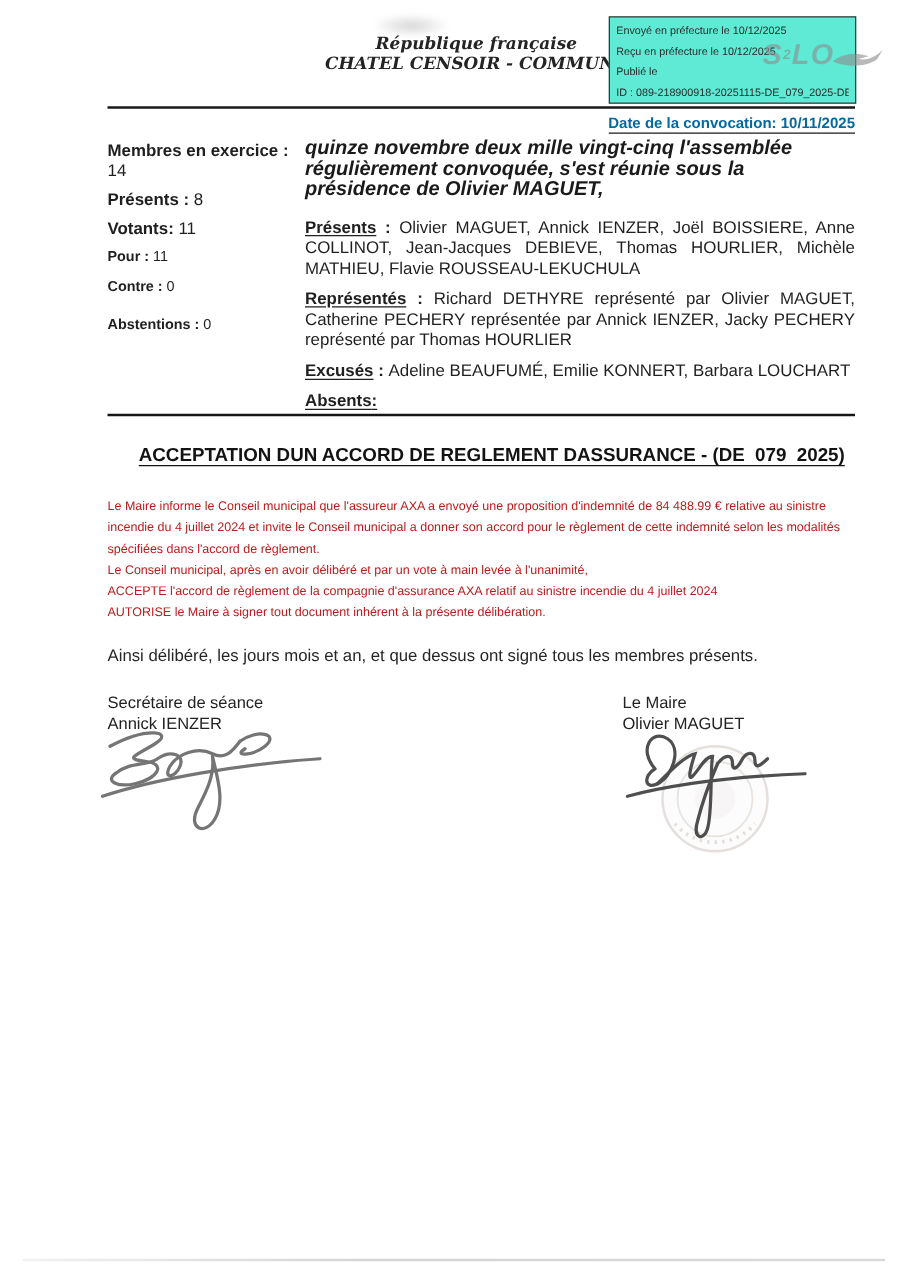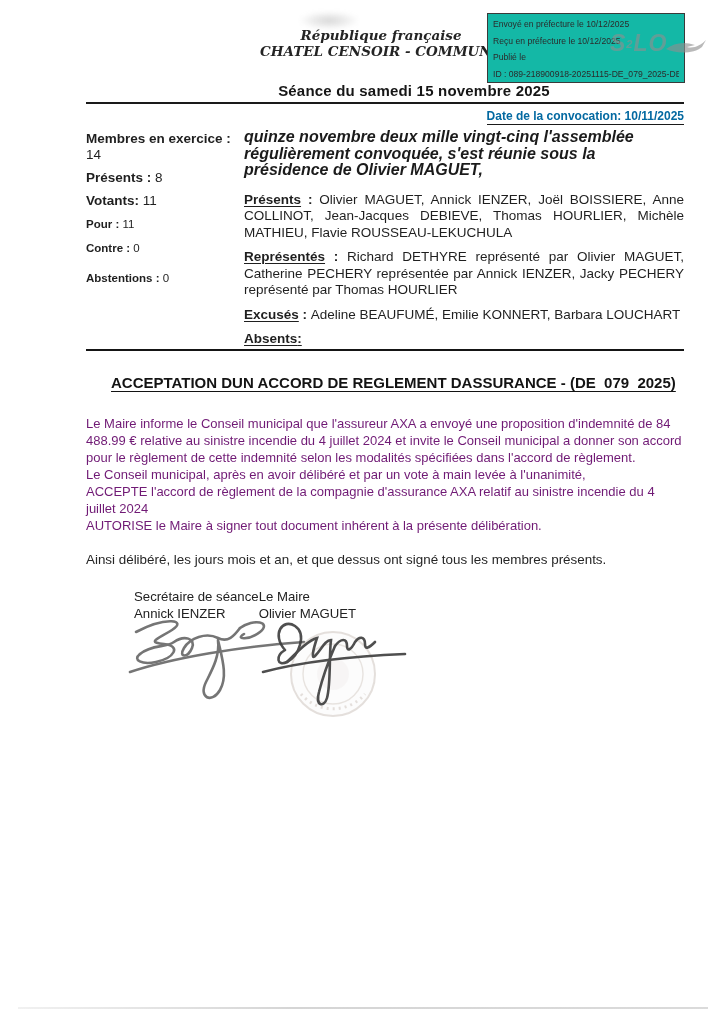--- a/index.html
+++ b/index.html
@@ -13,21 +13,21 @@
     background:radial-gradient(ellipse at center, rgba(150,150,150,.38), rgba(150,150,150,0) 70%);
     filter:blur(2px);}
   .bottom-scan-line{position:absolute;left:18px;top:1007px;width:690px;height:2px;
     background:linear-gradient(90deg, rgba(160,160,160,.15), rgba(150,150,150,.4) 40%, rgba(150,150,150,.35));}
 
   
   .letterhead{position:absolute;left:236px;top:28px;width:290px;text-align:center;
     font-family:"DejaVu Serif", serif;font-style:italic;font-weight:bold;
     font-size:13.5px;line-height:15.5px;color:#242424;}
   .stamp-box{position:absolute;left:487px;top:13px;width:198px;height:70px;
-    border:1.3px solid #3a3a3a;box-sizing:border-box;background:#14b8a6;
+    border:1.3px solid #3a3a3a;box-sizing:border-box;background:#5eead4;
     font-size:8.6px;line-height:16.5px;color:#2b2b2b;padding:2px 5px;}
   .stamp-box div{white-space:nowrap;overflow:hidden;}
   .watermark{position:absolute;left:610px;top:30px;display:flex;align-items:center;
     color:#8f8f8f;opacity:.62;font-weight:bold;font-style:italic;font-size:23px;
     letter-spacing:1px;pointer-events:none;}
   .watermark sup{font-size:11px;vertical-align:super;}
   .watermark svg{margin-left:-2px;margin-top:4px;}
 
   .content{position:absolute;left:86px;top:82px;width:598px;}
   .seance-title{font-size:15px;font-weight:bold;text-align:center;padding-left:58px;
@@ -49,26 +49,26 @@
     margin:0 0 13px 0;color:#1b1b1b;}
   .att{font-size:13.5px;line-height:16.5px;text-align:justify;margin:0 0 8px 0;}
   .att .label{font-weight:bold;text-decoration:underline;text-underline-offset:2px;}
   .att .sep{font-weight:bold;}
   .absents-line{margin-bottom:0;}
 
   .rule-thick{height:2.5px;background:#151515;margin-top:1px;}
   .delib-title{font-size:15px;font-weight:bold;margin-top:6px;white-space:pre-wrap;
     color:#131313;}
   .delib-title .t{text-decoration:underline;text-underline-offset:2.5px;}
-  .body-text{font-size:13px;line-height:16.8px;margin-top:8px;color:#701a75;}
+  .body-text{font-size:10px;line-height:16.8px;margin-top:8px;color:#b91c1c;}
   .body-text p{margin:0;}
   .body-text p.first{margin-bottom:1px;}
   .closing{font-size:13.4px;margin-top:17px;color:#262626;}
 
-  .sign-row{display:flex;margin-top:21px;margin-left:48px;}
+  .sign-row{display:flex;justify-content:space-between;margin-top:21px;}
   .sign-block{font-size:13.2px;line-height:17px;position:relative;color:#222;}
   .sign-block.right{width:186px;}
   .sig-svg{position:absolute;pointer-events:none;}
   .sig-left{left:-12px;top:26px;}
   .sig-right{left:-4px;top:22px;}
 </style>
 </head>
 <body>
 
 <div class="page">
@@ -91,21 +91,20 @@
     <span>S</span>
       <sup>2</sup>
       <span>LO</span>
     <svg width="42" height="18" viewBox="0 0 42 18">
       <path d="M1 12 C9 6 19 4 30 8 L22 10 C29 12 36 8 41 3 L37 10 C29 17 11 17 1 12 Z" fill="#8f8f8f"></path>
     </svg>
   </div>
 
   <div class="content">
 
-    <div class="seance-title">Séance du samedi 15 novembre 2025</div>
     <div class="rule-full"></div>
 
     <div class="convocation-row">
       <span class="convocation">Date de la convocation: 10/11/2025</span>
     </div>
 
     <div class="main-row">
 
       <div class="stats-col">
         <div class="stat">

